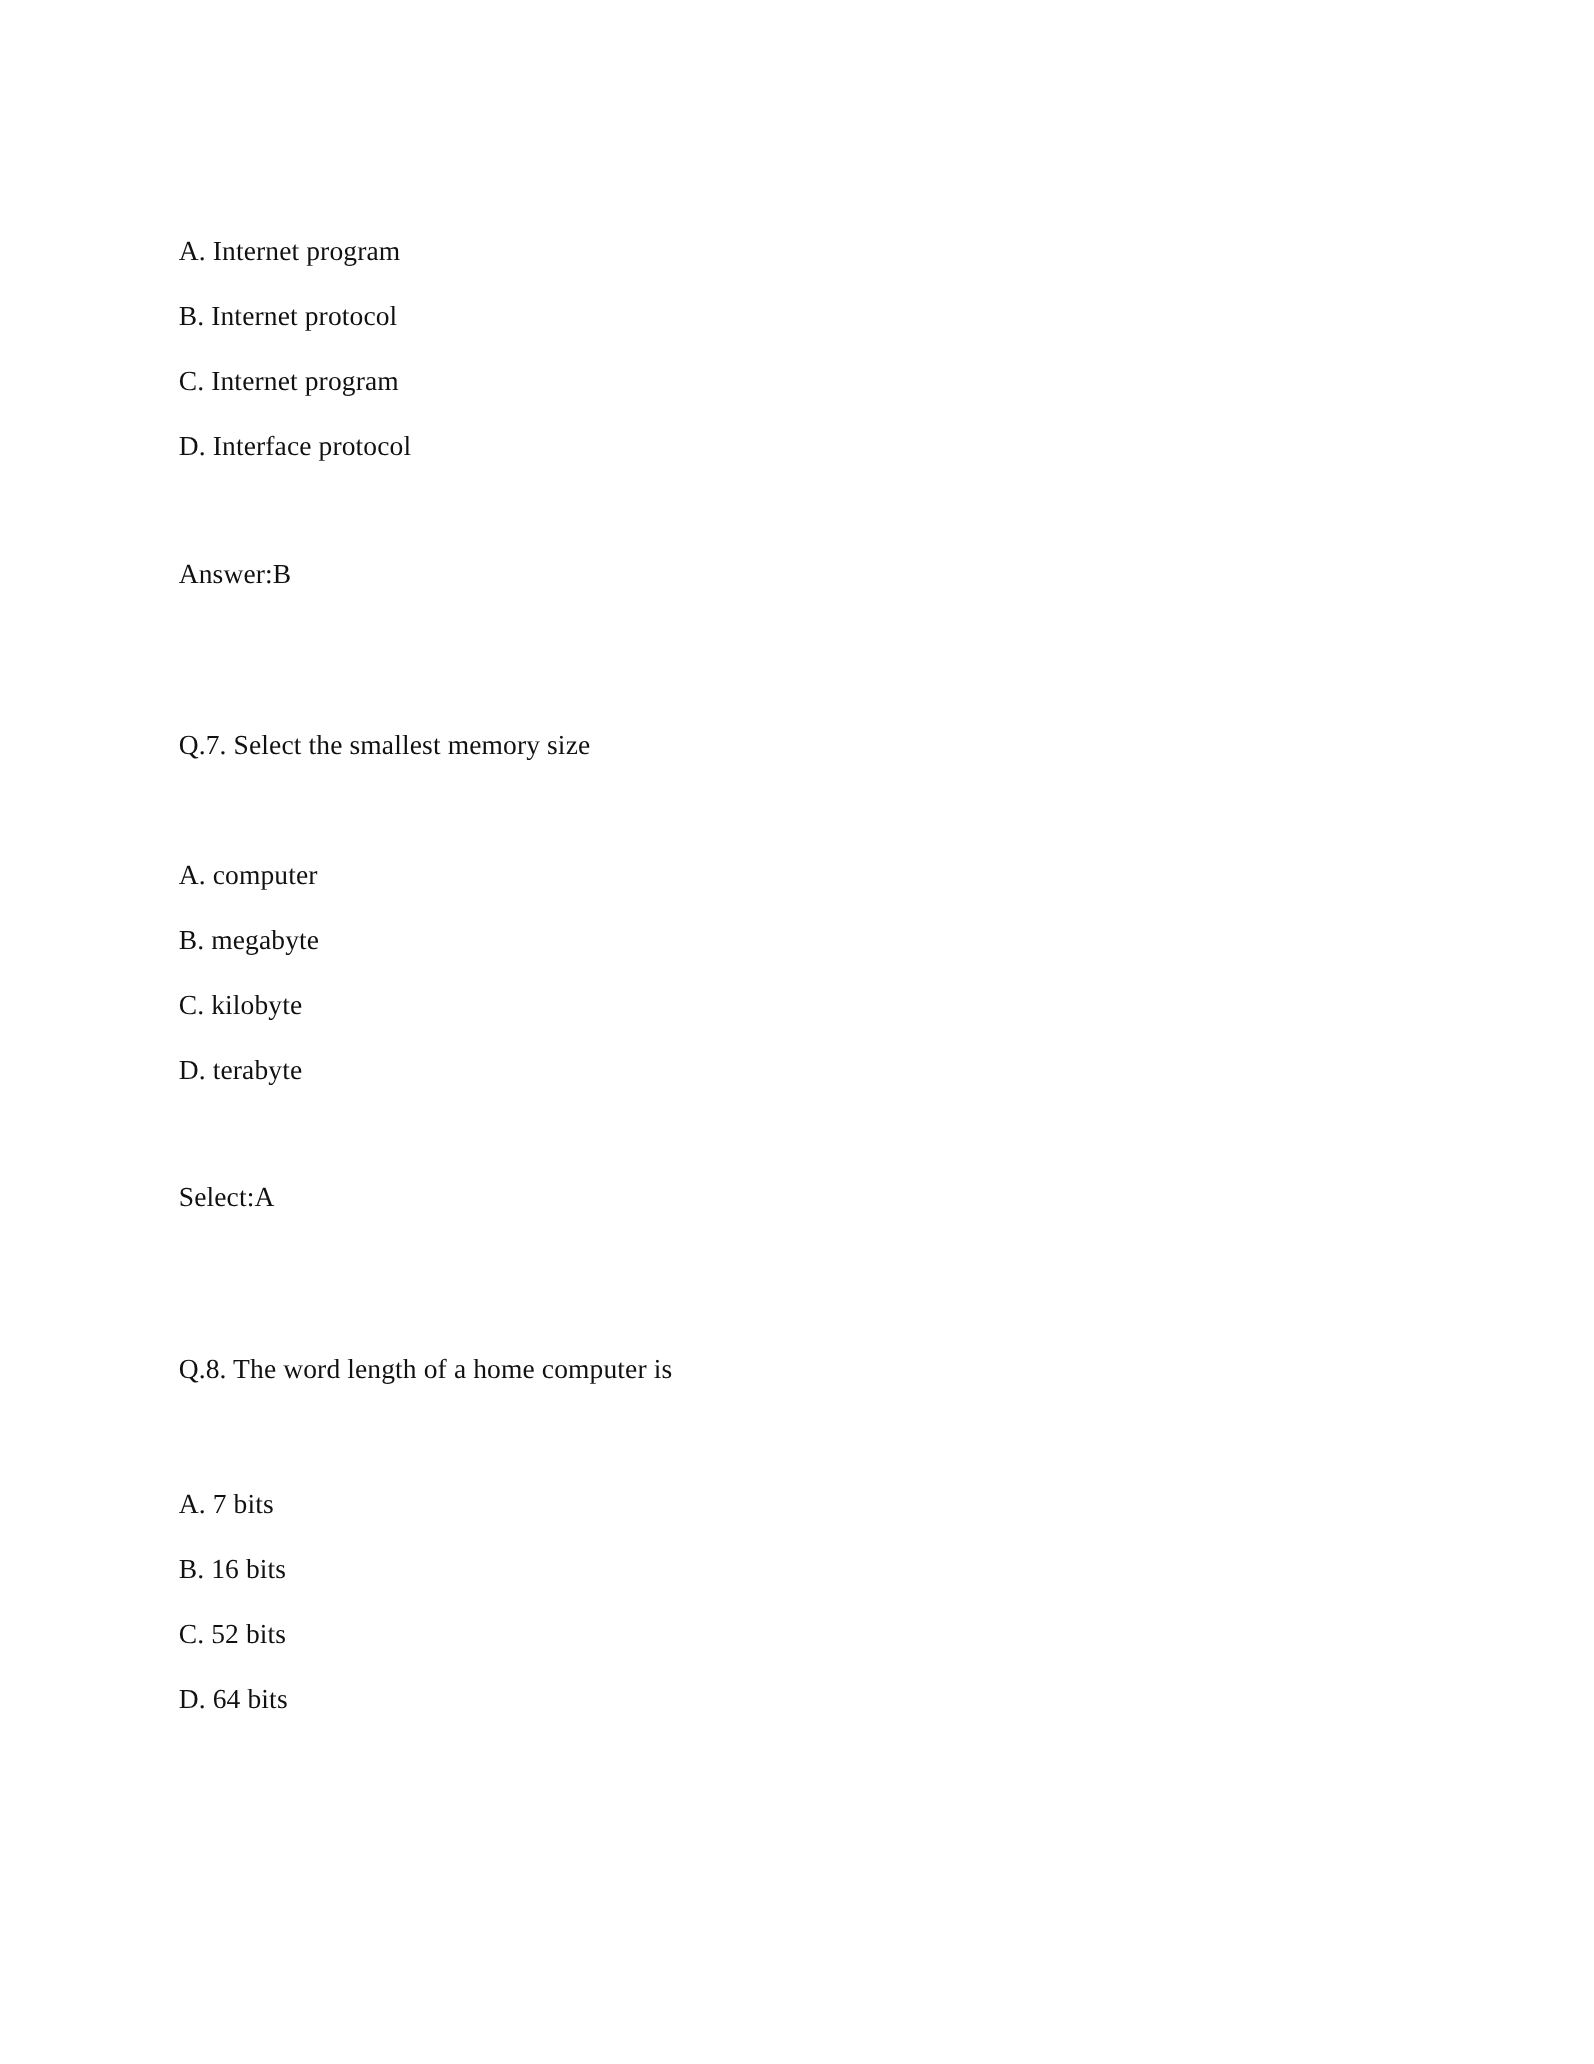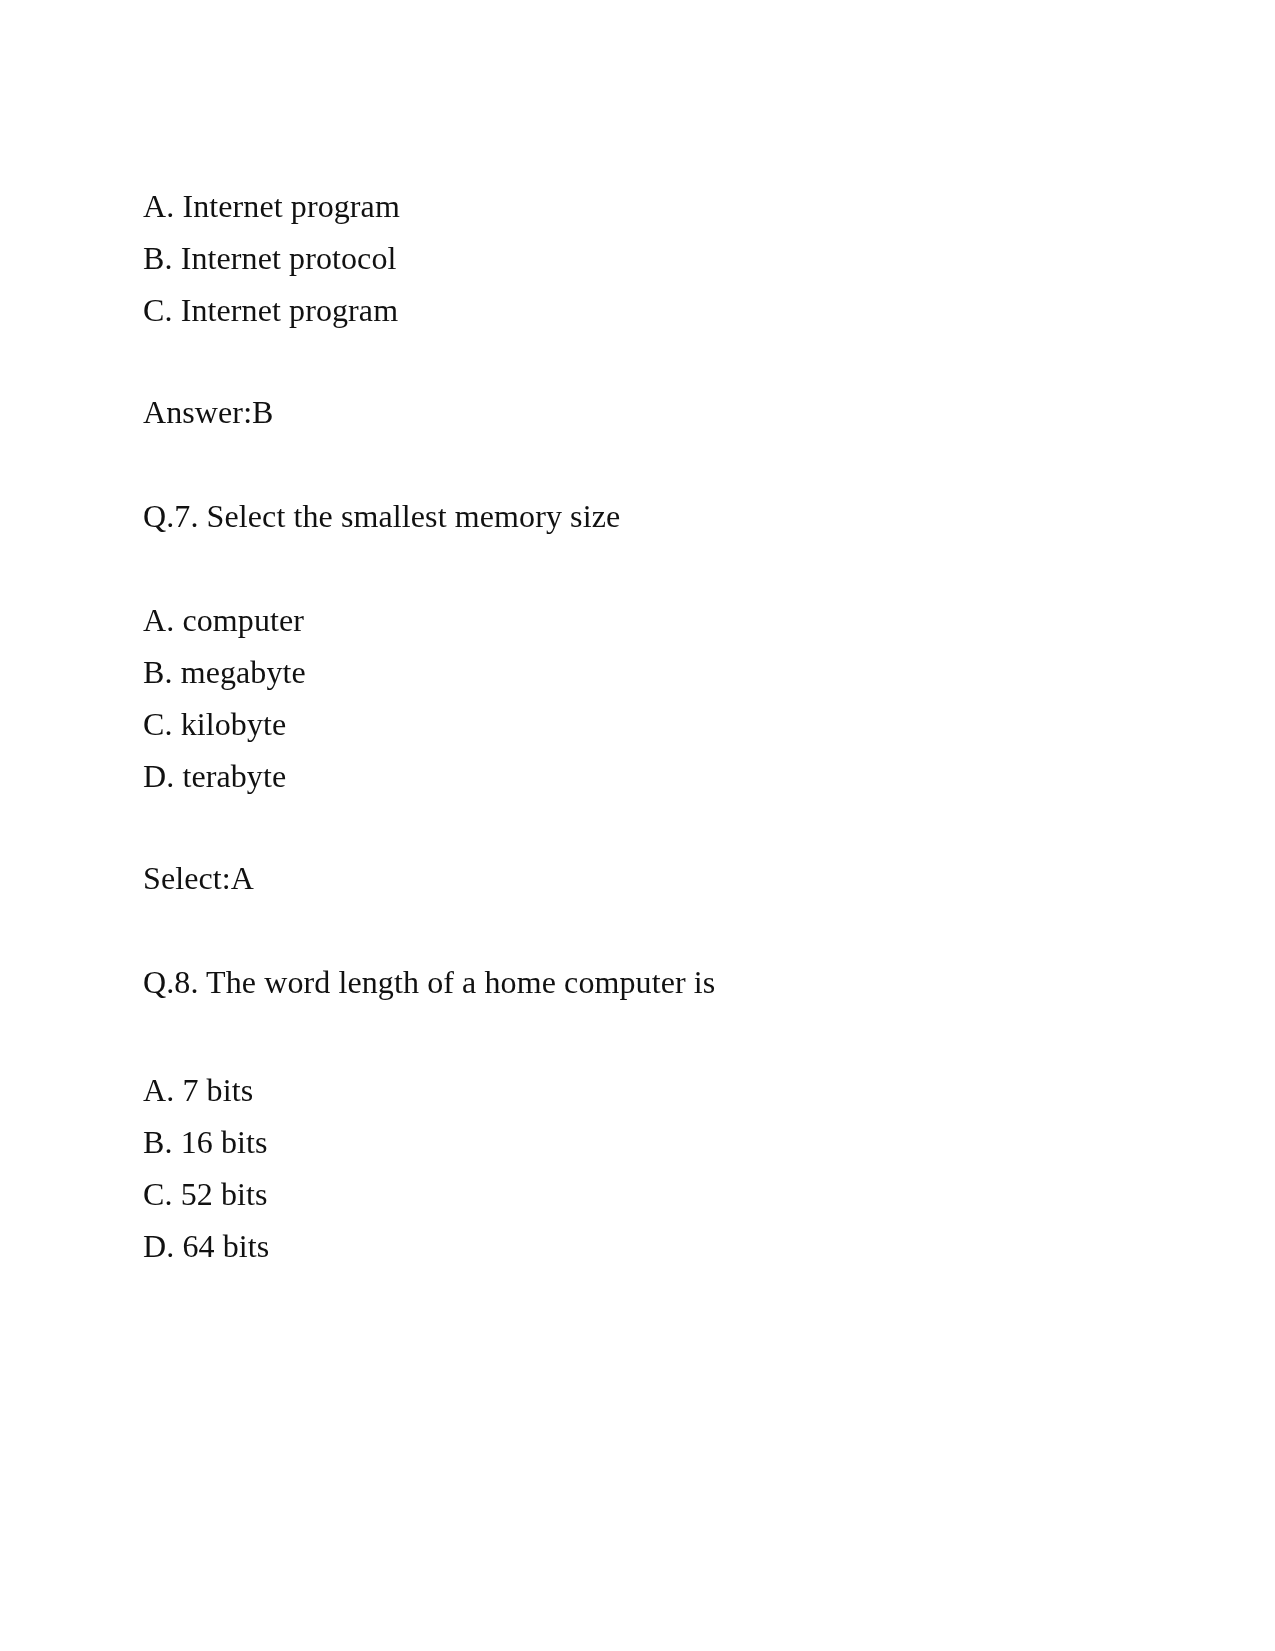--- a/index.html
+++ b/index.html
@@ -21,21 +21,21 @@
     overflow: hidden;
     box-sizing: border-box;
   }
   .content {
     position: absolute;
     left: 143px;
     top: 190px;
     width: 1000px;
   }
   .line {
-    font-size: 32px;
+    font-size: 22px;
     line-height: 1;
     color: #111111;
     white-space: pre;
     letter-spacing: 0.1px;
   }
   
   .option {
     height: 52px;
   }
   
@@ -43,33 +43,35 @@
     height: 50px;
   }
   .gap-question {
     height: 52px;
   }
   .answer {
     height: 52px;
   }
   .question {
     height: 52px;
+    margin-top: 33px;
   }
   .spacer-sm { height: 52px; }
   .spacer-md { height: 56px; }
 </style>
 </head>
 <body>
 
 <div class="page">
   <div class="content">
 
     <div class="line option">A. Internet program</div>
     <div class="line option">B. Internet protocol</div>
     <div class="line option">C. Internet program</div>
+    <div class="line option">D. Interface protocol</div>
 
     <div class="gap-answer"></div>
 
     <div class="line answer">Answer:B</div>
 
     <div class="gap-question"></div>
 
     <div class="line question">Q.7. Select the smallest memory size</div>
 
     <div class="spacer-sm"></div>

